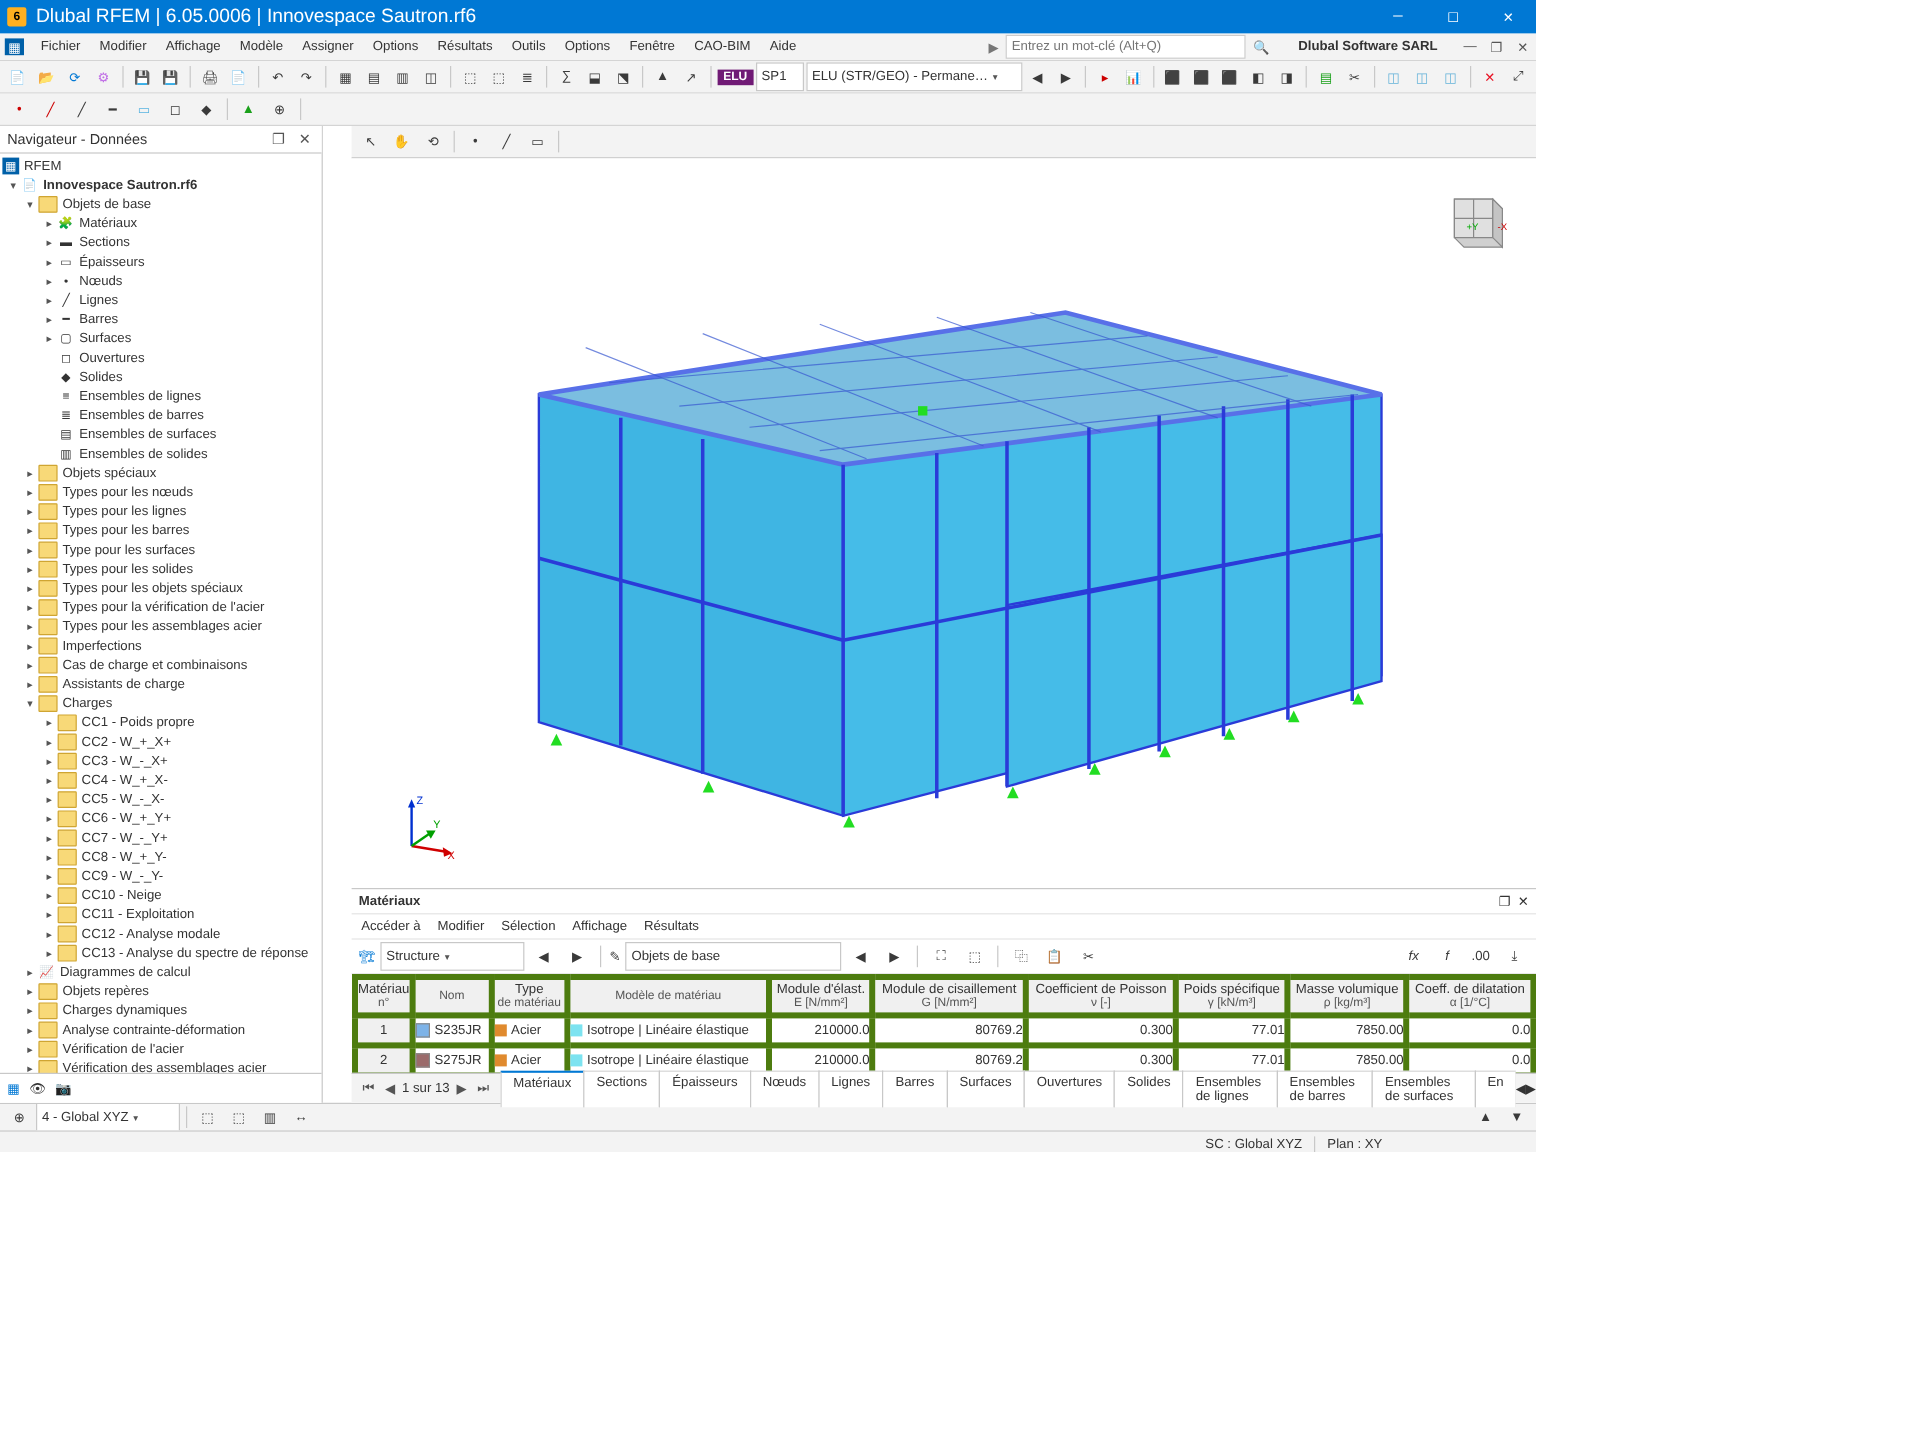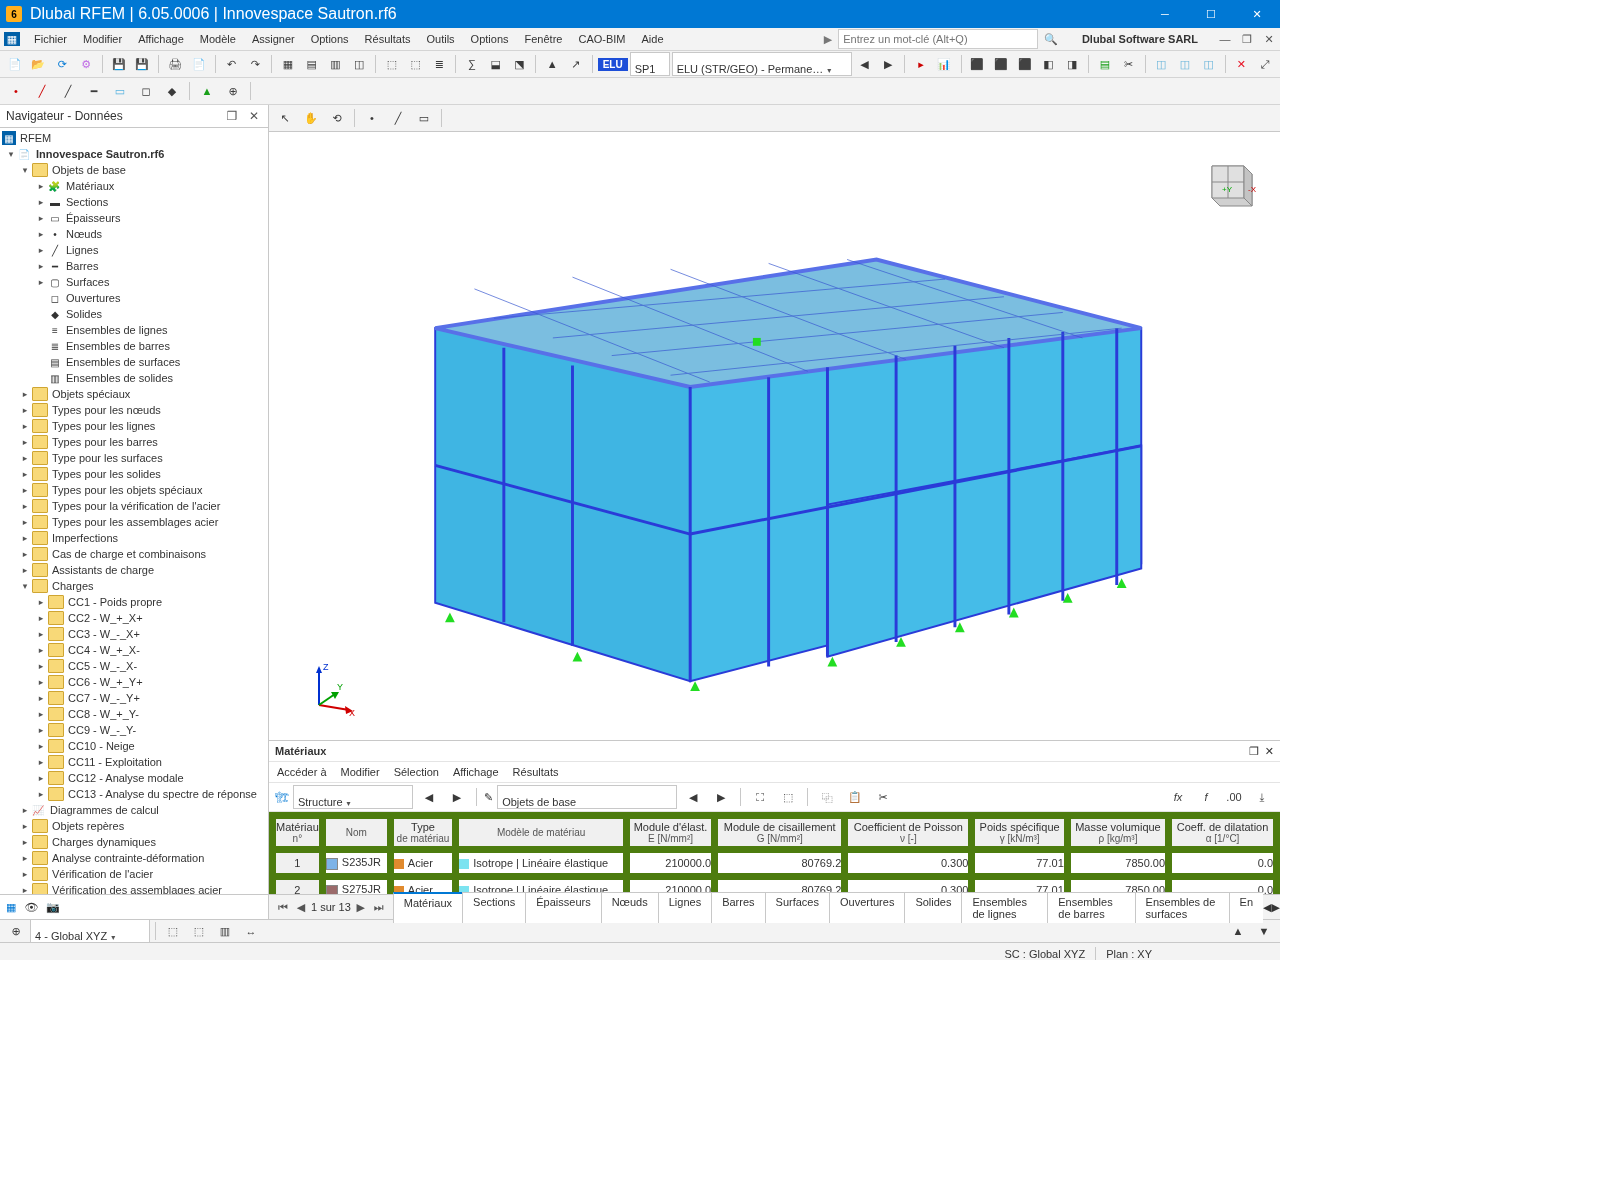--- a/index.html
+++ b/index.html
@@ -13,26 +13,26 @@
 .menu-item { padding:2px 8px; cursor:default; }
 .menubar .search-wrap { margin-left:auto; display:flex; align-items:center; gap:6px; }
 .menubar input[type=text] { width:190px; border:1px solid #ccc; height:18px; font-size:11px; padding:0 4px; background:#fff; }
 .menubar .brand { margin-left:18px; margin-right:6px; font-weight:600; color:#333; }
 .menubar .doc-controls { display:flex; align-items:center; gap:8px; margin-left:8px; }
 .doc-controls span { width:14px; height:14px; display:flex; align-items:center; justify-content:center; color:#555; }
 
 .toolbar { height:26px; background:#f3f3f3; border-bottom:1px solid #d4d4d4; display:flex; align-items:center; padding:0 4px; gap:2px; overflow:hidden; }
 .tb-btn { width:22px; height:22px; display:flex; align-items:center; justify-content:center; border:1px solid transparent; border-radius:2px; color:#3a3a3a; }
 .tb-sep { width:1px; height:18px; background:#c8c8c8; margin:0 3px; }
-.tb-drop { display:flex; align-items:flex-end; height:22px; border:1px solid #c8c8c8; padding:0 4px; background:#fff; font-size:11px; gap:4px; }
+.tb-drop { display:flex; align-items:center; height:22px; border:1px solid #c8c8c8; padding:0 4px; background:#fff; font-size:11px; gap:4px; }
 .tb-drop.wide { min-width:170px; }
 .tb-drop.mini { min-width:30px; }
-.badge-elu { background:#1d4ed8; color:#fff; padding:1px 5px; font-size:10px; font-weight:bold; }
-
-.content-row { display:flex; height:calc(960px - 28px - 22px - 26px - 26px - 22px - 22px); }
+.badge-elu { background:#701a75; color:#fff; padding:1px 5px; font-size:10px; font-weight:bold; }
+
+.content-row { display:flex; height:calc(960px - 28px - 22px - 26px - 26px - 22px - 22px);gap:24px; }
 
 .navigator { width:268px; border-right:1px solid #c8c8c8; display:flex; flex-direction:column; background:#fff; }
 .panel-header { height:22px; background:#fff; border-bottom:1px solid #c8c8c8; display:flex; align-items:center; padding:0 6px; font-size:12px; gap:6px; }
 .panel-header .title { flex:1; }
 .panel-header .ctrl { width:16px; height:16px; display:flex; align-items:center; justify-content:center; color:#555; }
 .tree { flex:1; overflow-y:auto; padding:2px 0; }
 .tree-row { display:flex; align-items:center; height:16px; white-space:nowrap; padding-right:4px; }
 .arrow { width:14px; text-align:center; color:#555; font-size:9px; }
 .folder { width:14px; height:12px; background:#f8d978; border:1px solid #cfa532; border-radius:1px; margin-right:4px; flex-shrink:0; }
 .node-icon { width:14px; height:14px; margin-right:4px; display:flex; align-items:center; justify-content:center; font-size:10px; flex-shrink:0; }
@@ -46,21 +46,21 @@
 .csys { position:absolute; left:30px; bottom:20px; width:60px; height:60px; }
 .cube3d { position:absolute; right:18px; top:18px; width:68px; height:68px; }
 
 .bottom-panel { height:178px; border-top:1px solid #c8c8c8; display:flex; flex-direction:column; background:#fff; }
 .btm-header { height:20px; display:flex; align-items:center; padding:0 6px; border-bottom:1px solid #e4e4e4; }
 .btm-header .title { font-weight:600; flex:1; }
 .btm-menu { height:20px; display:flex; align-items:center; gap:14px; padding:0 8px; border-bottom:1px solid #e4e4e4; }
 .btm-toolbar { height:28px; display:flex; align-items:center; gap:4px; padding:0 6px; border-bottom:1px solid #e4e4e4; }
 .table-wrap { flex:1; overflow:auto; }
 table.grid { border-collapse:collapse; width:100%; font-size:11px; }
-table.grid th, table.grid td { border:7px solid #4d7c0f; padding:2px 0; height:16px; white-space:nowrap; }
+table.grid th, table.grid td { border:5px solid #4d7c0f; padding:2px 0; height:16px; white-space:nowrap; }
 table.grid th { background:#f0f0f0; font-weight:normal; text-align:center; }
 table.grid th .sub { display:block; font-size:10px; color:#555; }
 table.grid td.rnum { background:#f0f0f0; text-align:center; width:36px; }
 table.grid td.num { text-align:right; }
 .swatch { display:inline-block; width:10px; height:10px; border:1px solid #888; vertical-align:middle; margin-right:4px; }
 .sw-orange { display:inline-block; width:10px; height:10px; background:#e08a2e; margin-right:4px; vertical-align:middle; }
 .sw-cyan { display:inline-block; width:10px; height:10px; background:#7ce3f0; margin-right:4px; vertical-align:middle; }
 
 .tabs-footer { height:24px; border-top:1px solid #c8c8c8; display:flex; align-items:center; background:#f3f3f3; font-size:11px; }
 .tabs-footer .pager { display:flex; align-items:center; gap:2px; padding:0 6px; }

